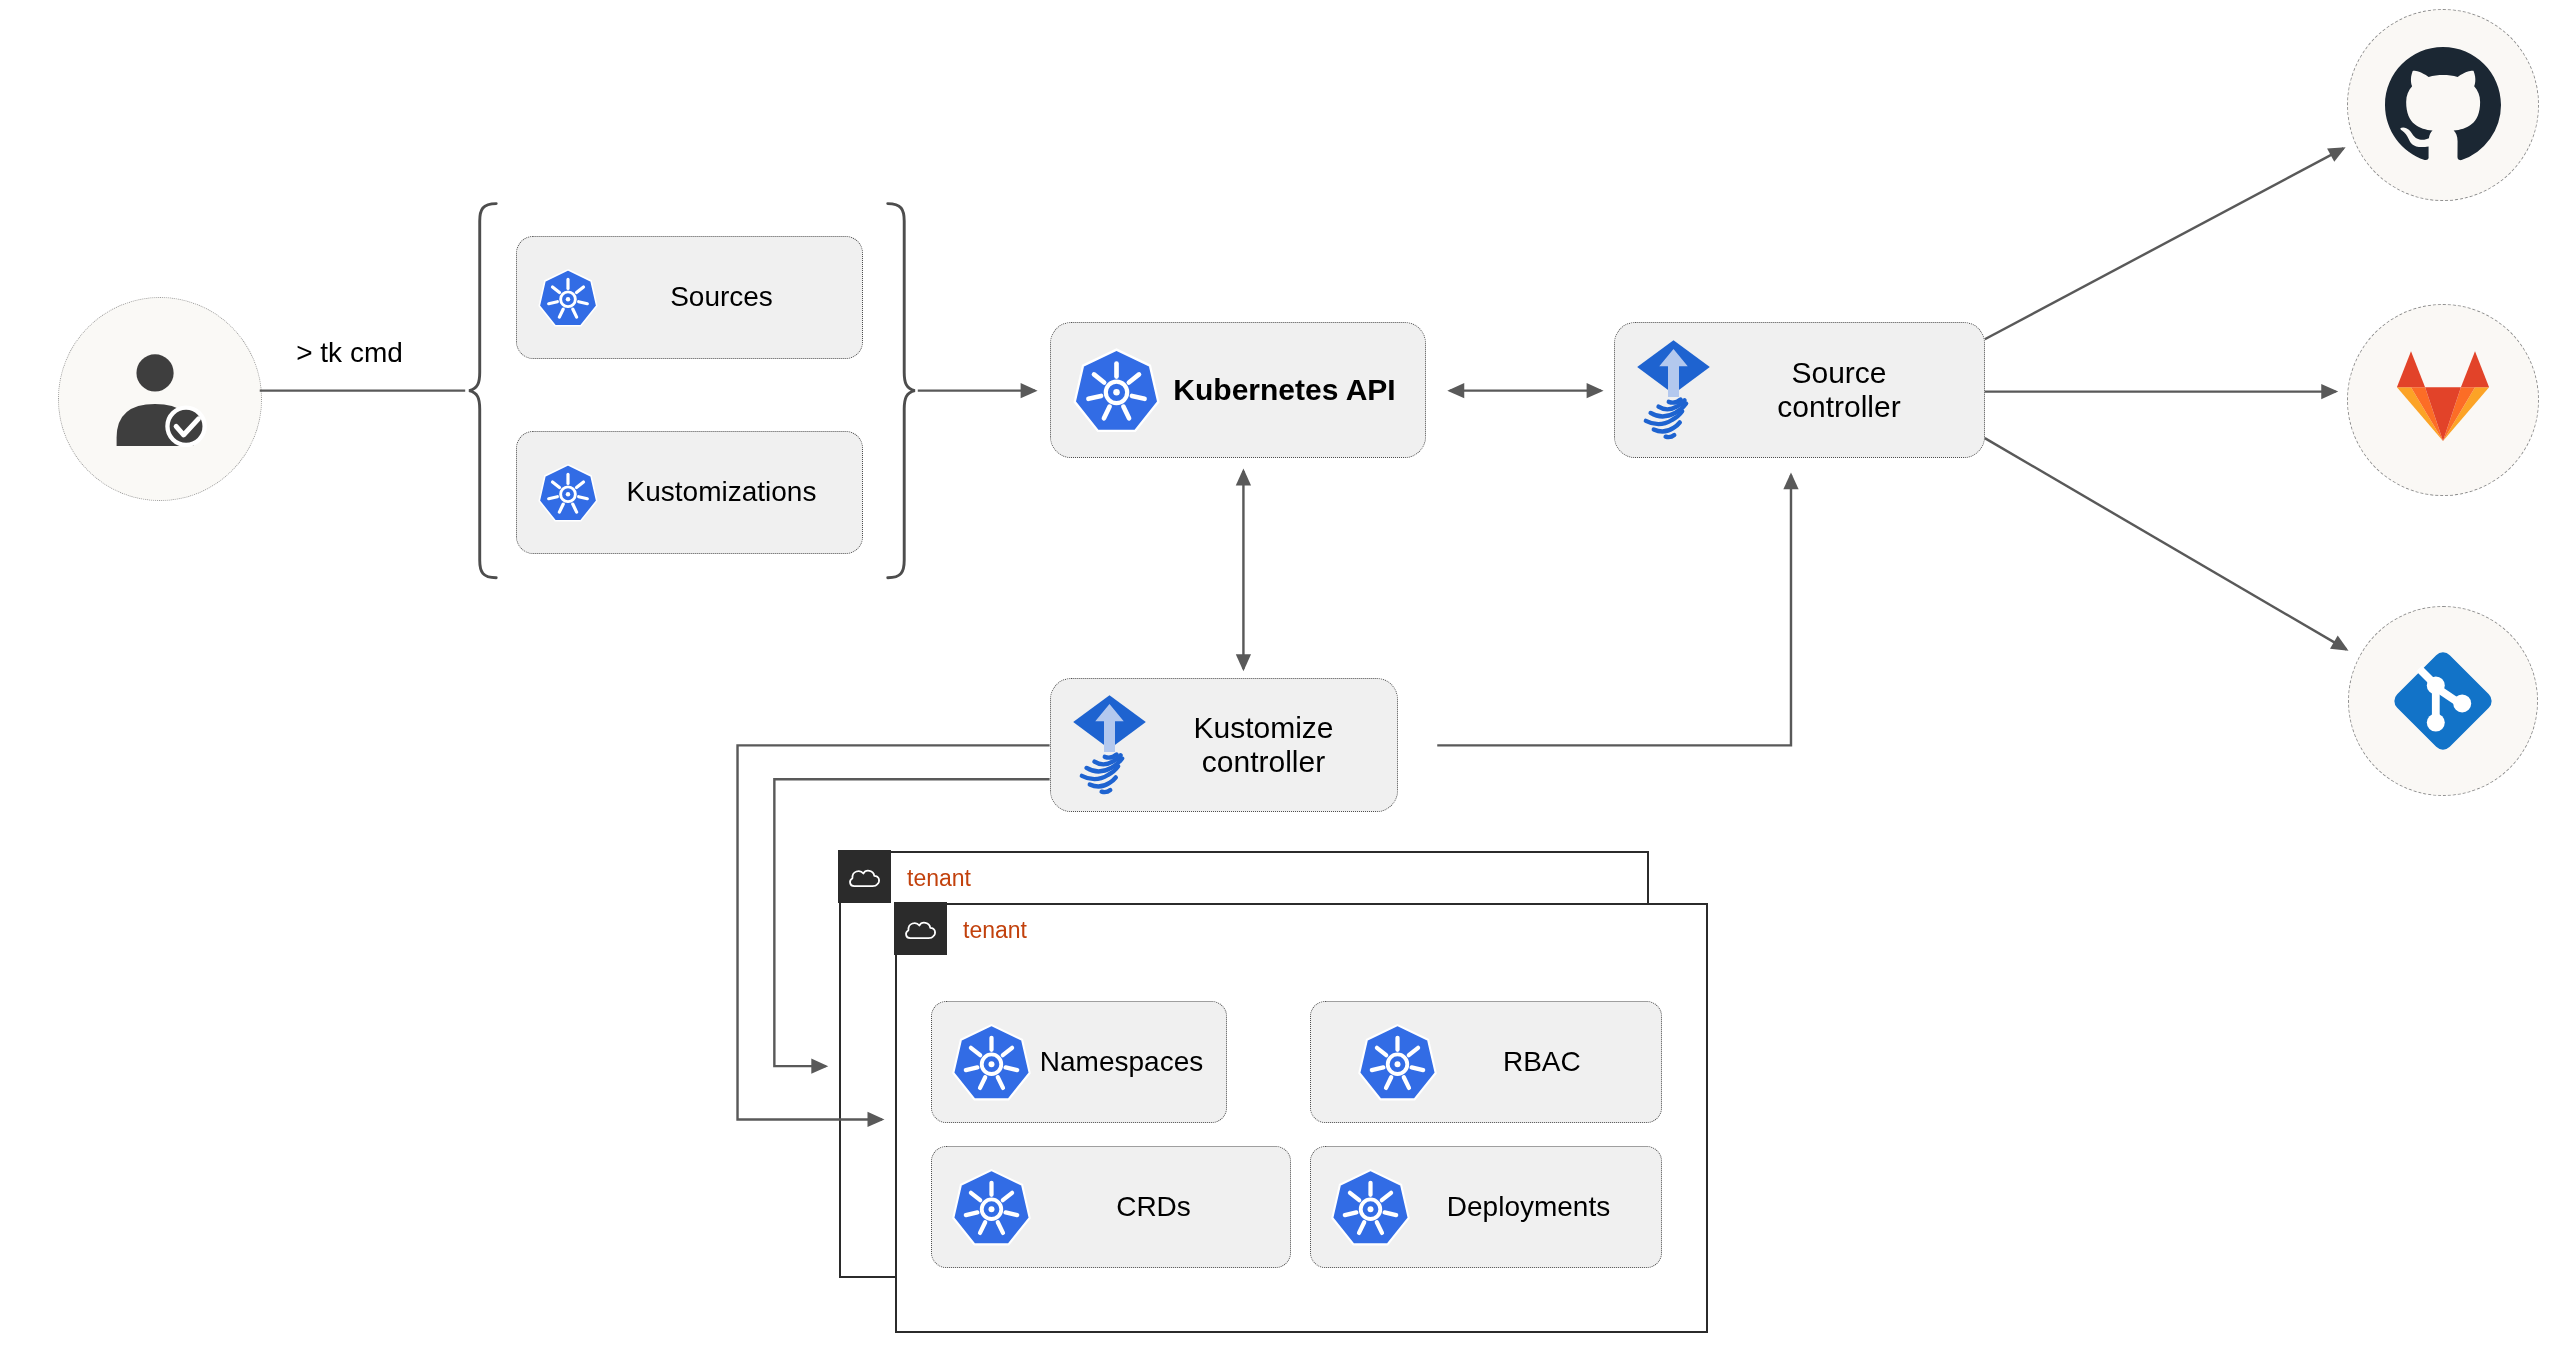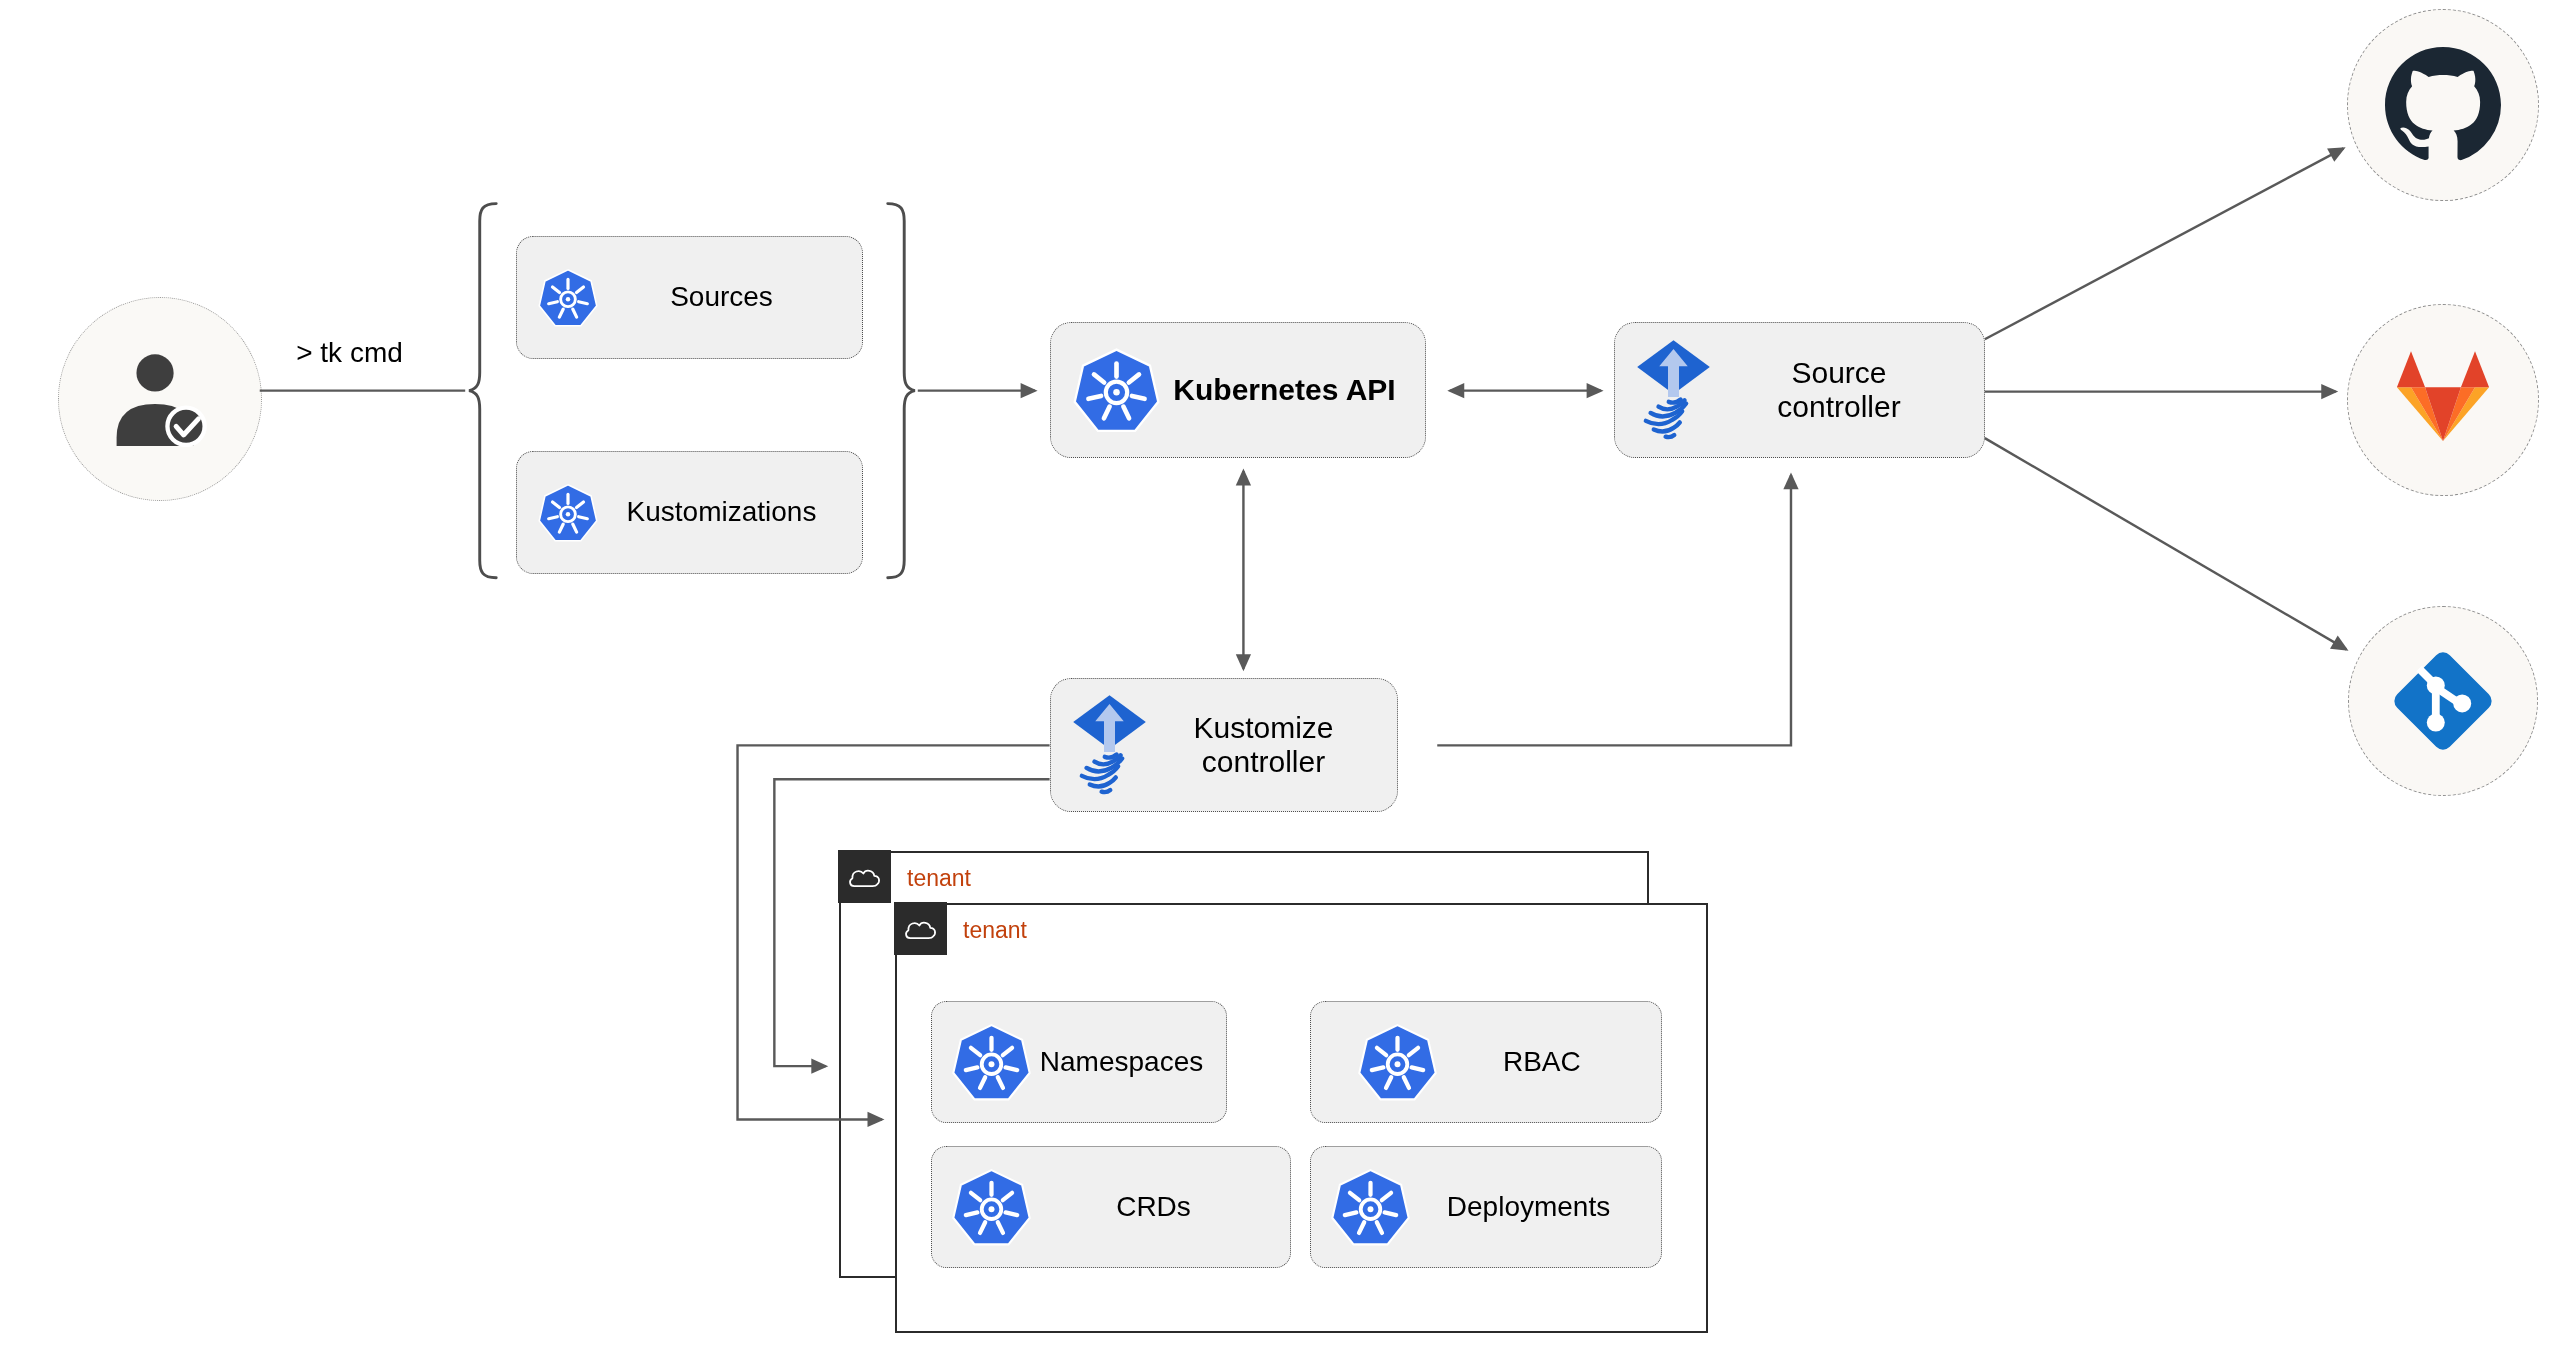--- a/index.html
+++ b/index.html
@@ -151,21 +151,21 @@
       </svg>
   </div>
   <div class="cmd-label">&gt; tk cmd</div>
 
   <div class="node" style="left:516px;top:236px;width:347px;height:123px;">
     <svg class="icon" width="64" height="64" viewBox="0 0 66 66">
         <use href="#sym-k8s"></use>
       </svg>
     <div class="nlabel">Sources</div>
   </div>
-  <div class="node" style="left:516px;top:431px;width:347px;height:123px;margin-top:20px;">
+  <div class="node" style="left:516px;top:431px;width:347px;height:123px;">
     <svg class="icon" width="64" height="64" viewBox="0 0 66 66">
         <use href="#sym-k8s"></use>
       </svg>
     <div class="nlabel">Kustomizations</div>
   </div>
 
   <div class="node" style="left:1050px;top:322px;width:376px;height:136px;border-radius:21.3px;font-weight:bold;">
     <svg class="icon" width="93" height="93" viewBox="0 0 96 96">
         <use href="#sym-k8s"></use>
       </svg>

